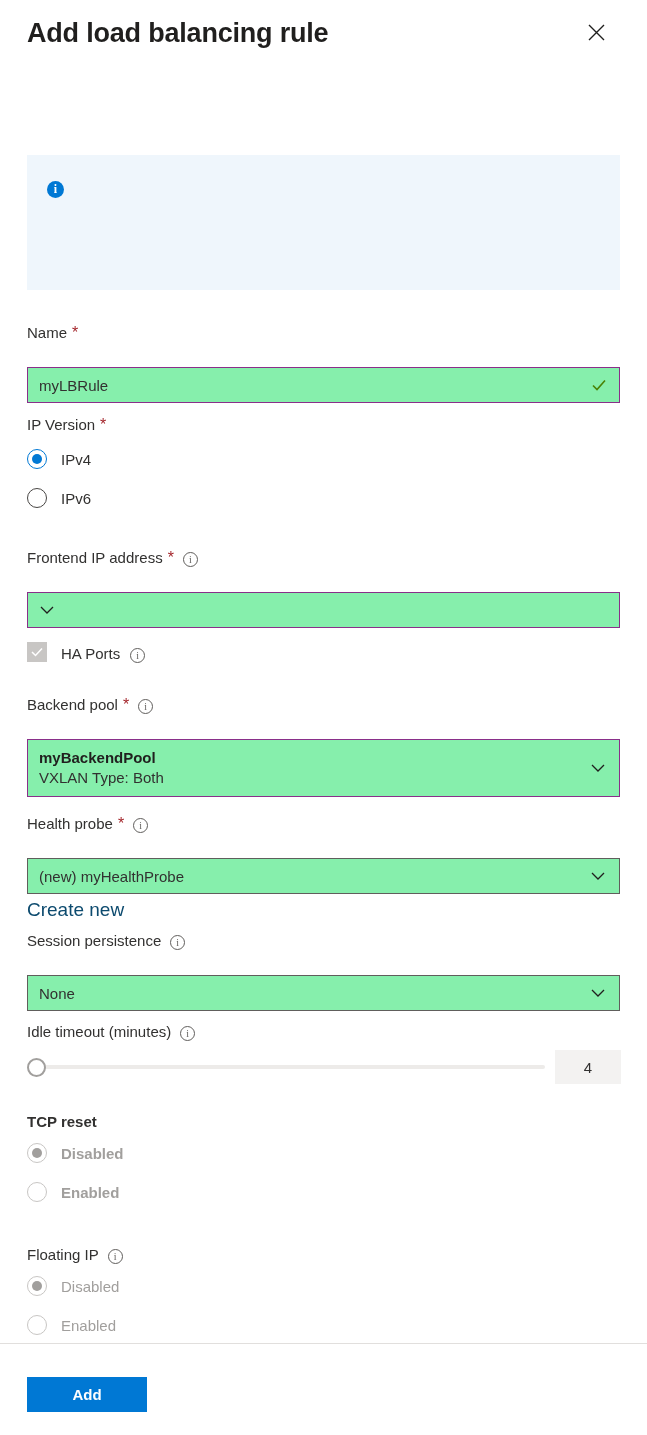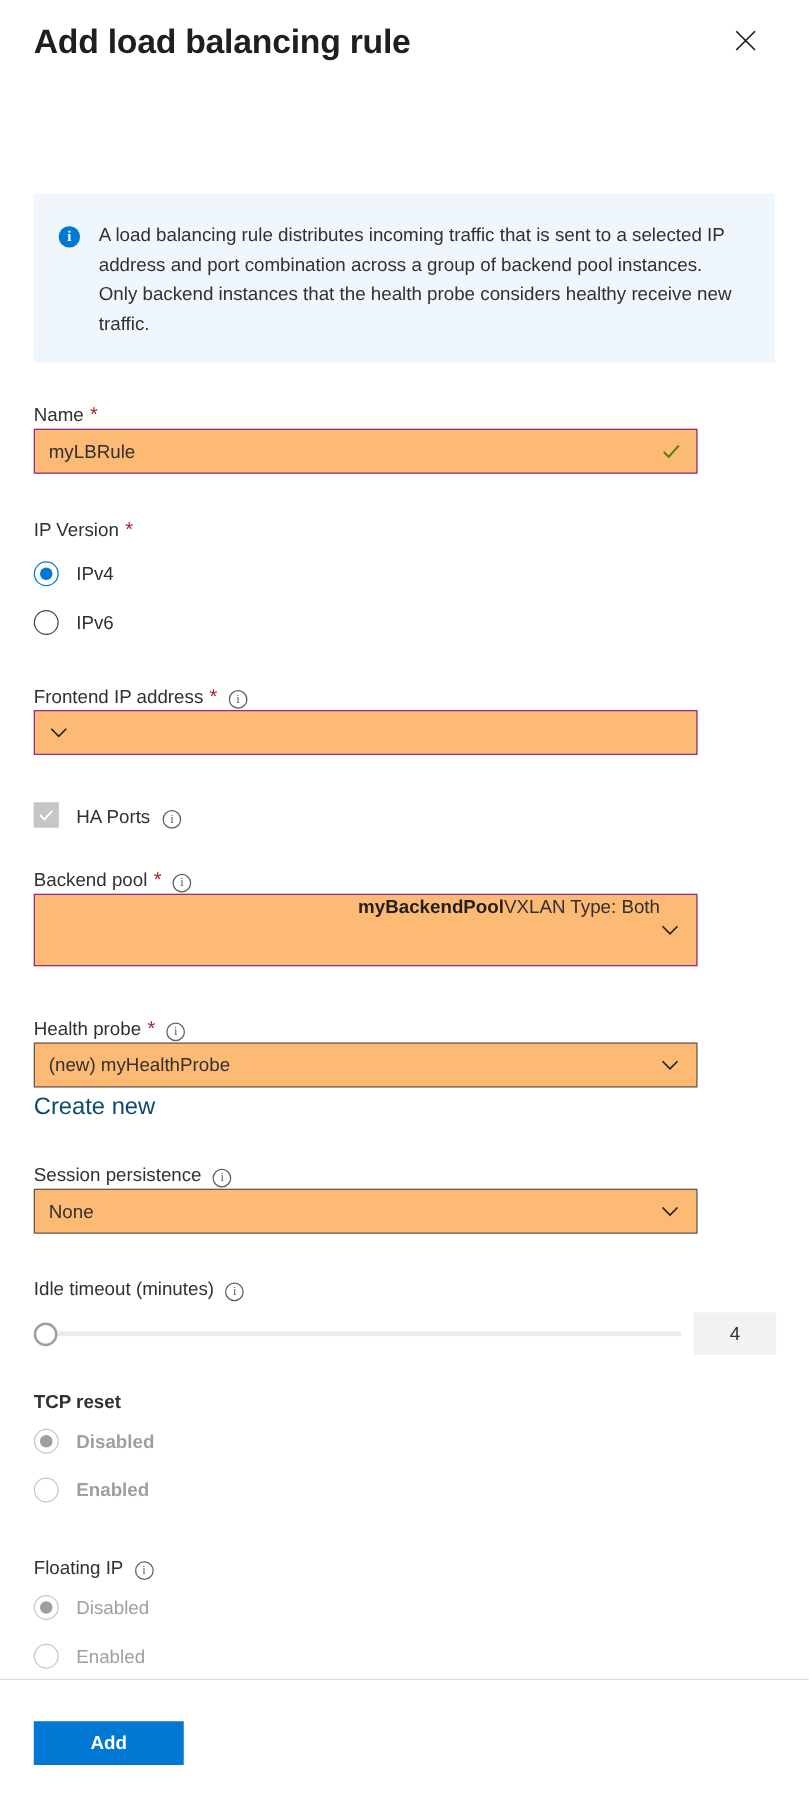--- a/index.html
+++ b/index.html
@@ -55,33 +55,33 @@
   .req { color: #a4262c; font-size: 16px; margin-left: 5px; line-height: 16px; }
   .info-i {
     display: inline-block; width: 15px; height: 15px; border-radius: 50%;
     border: 1px solid #605e5c; color: #605e5c;
     font-size: 10px; line-height: 13px; text-align: center;
     font-family: "Liberation Serif", serif; margin-left: 9px;
     cursor: pointer; position: relative; top: 1px;
   }
 
   .ctl {
-    width: 531px; height: 36px; margin-top: 0;
-    border: 1px solid #605e5c; background: #fdba74;
+    width: 593px; height: 36px; margin-top: 24px;
+    border: 1px solid #605e5c; background: #86efac;
     display: flex; align-items: center; padding: 0 11px;
     font-size: 15px; color: #323130; position: relative;
   }
   .ctl.purple { border-color: #8a2f8a; }
   .ctl .val { flex: 1 1 auto; overflow: hidden; white-space: nowrap; }
   .chev { flex: 0 0 auto; width: 16px; height: 16px; margin-right: 2px; }
   .check-ok { flex: 0 0 auto; width: 18px; height: 18px; }
 
   .ctl.tall { height: 58px; align-items: stretch; padding: 0 11px; }
   .ctl.tall .stack {
-    flex: 1 1 auto; display: flex; flex-direction: row; justify-content: flex-end;
+    flex: 1 1 auto; display: flex; flex-direction: column; justify-content: center;
   }
   .stack .line1 { font-weight: bold; font-size: 15px; line-height: 20px; color:#201f1e; }
   .stack .line2 { font-size: 15px; line-height: 20px; color: #323130; }
   .ctl.tall .chev { align-self: center; }
 
   
   .radio-row { display: flex; align-items: center; gap: 14px; height: 30px; cursor: pointer; }
   .radio {
     width: 20px; height: 20px; border-radius: 50%;
     border: 1px solid #484644; background: #fff;
@@ -147,21 +147,20 @@
       <svg width="17" height="17" viewBox="0 0 17 17" aria-hidden="true">
         <path d="M1 1 L16 16 M16 1 L1 16" stroke="#201f1e" stroke-width="1.4" fill="none"></path>
       </svg>
     </button>
   </div>
 
   <div class="banner">
     <div class="banner-icon">
       <div class="ico">i</div>
     </div>
-    <div class="banner-text">A load balancing rule distributes incoming traffic that is sent to a selected IP address and port combination across a group of backend pool instances. Only backend instances that the health probe considers healthy receive new traffic.</div>
   </div>
 
   <div class="field" style="top:323px;">
     <div class="lbl">
       <span>Name</span>
       <span class="req">*</span>
     </div>
     <div class="ctl purple">
       <span class="val">myLBRule</span>
       <span class="check-ok">

